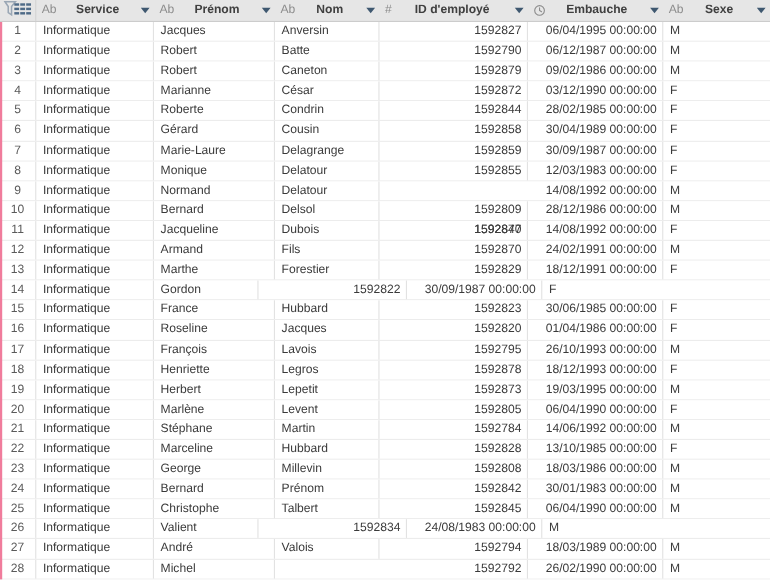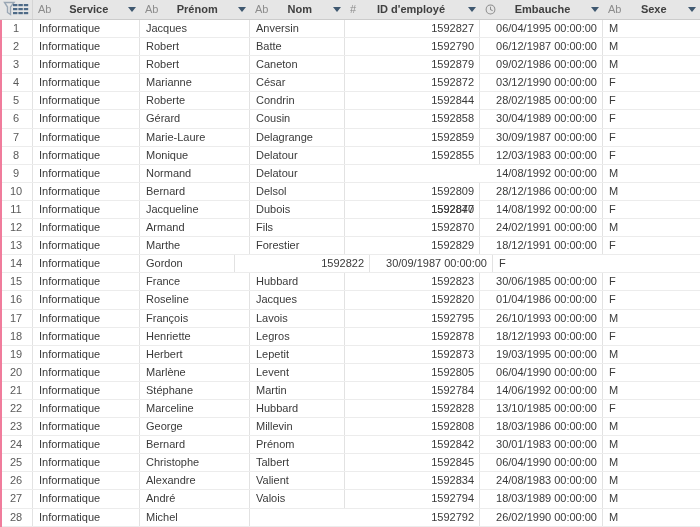--- a/index.html
+++ b/index.html
@@ -343,21 +343,20 @@
         <div class="cell left" style="flex: 0 0 107px; width: 107px;">Informatique</div>
         <div class="cell left" style="flex: 0 0 110px; width: 110px;">Christophe</div>
         <div class="cell left" style="flex: 0 0 95px; width: 95px;">Talbert</div>
         <div class="cell right" style="flex: 0 0 135px; width: 135px;">1592845</div>
         <div class="cell right" style="flex: 0 0 123px; width: 123px;">06/04/1990 00:00:00</div>
         <div class="cell left last" style="flex: 0 0 97px; width: 97px;">M</div>
       </div>
       <div class="trow">
         <div class="cell rownum" style="flex: 0 0 33px; width: 33px;">26</div>
         <div class="cell left" style="flex: 0 0 107px; width: 107px;">Informatique</div>
-        <div class="cell left" style="flex: 0 0 110px; width: 110px;">Alexandre</div>
         <div class="cell left" style="flex: 0 0 95px; width: 95px;">Valient</div>
         <div class="cell right" style="flex: 0 0 135px; width: 135px;">1592834</div>
         <div class="cell right" style="flex: 0 0 123px; width: 123px;">24/08/1983 00:00:00</div>
         <div class="cell left last" style="flex: 0 0 97px; width: 97px;">M</div>
       </div>
       <div class="trow">
         <div class="cell rownum" style="flex: 0 0 33px; width: 33px;">27</div>
         <div class="cell left" style="flex: 0 0 107px; width: 107px;">Informatique</div>
         <div class="cell left" style="flex: 0 0 110px; width: 110px;">André</div>
         <div class="cell left" style="flex: 0 0 95px; width: 95px;">Valois</div>

